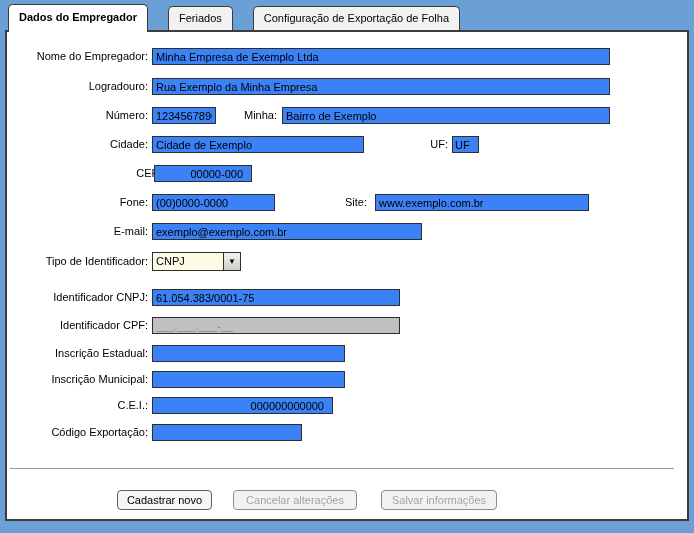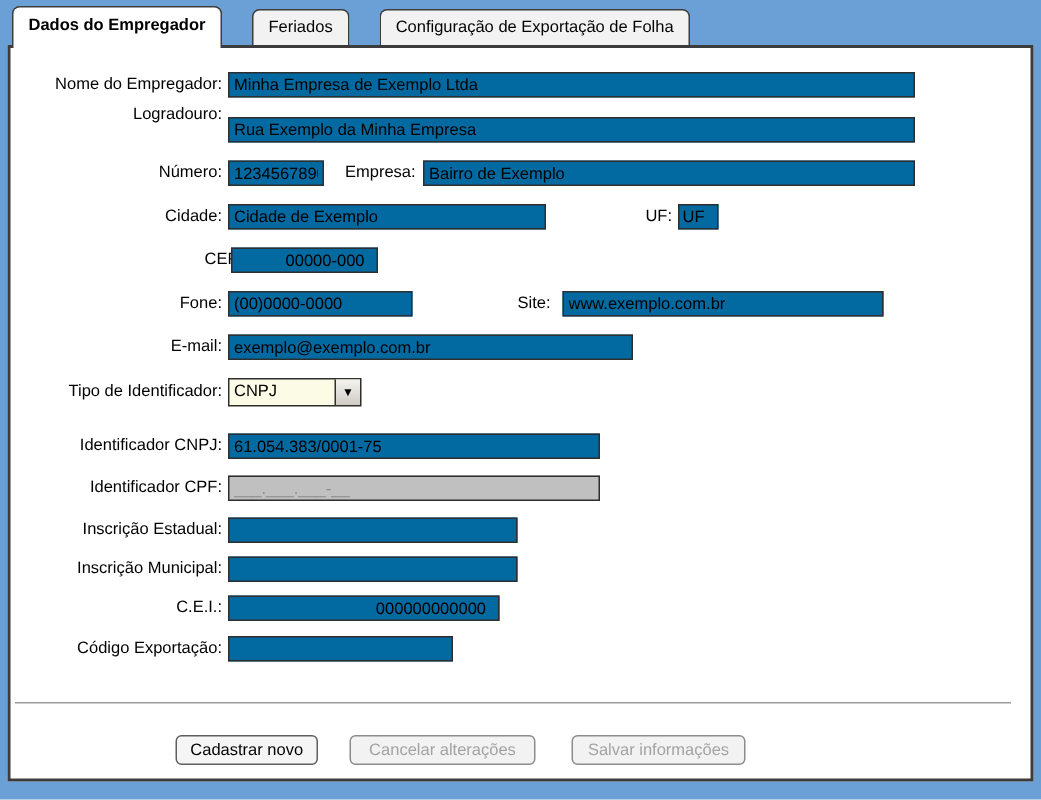--- a/index.html
+++ b/index.html
@@ -40,21 +40,21 @@
   }
 
   
   .lbl {
     position:absolute; height:17px; line-height:17px;
     font-size:11px; color:#000; text-align:right; white-space:nowrap;
     z-index:3;
   }
   .fld {
     position:absolute; box-sizing:border-box; height:17px;
-    background:#0369a1; border:1px solid #2e2e2e;
+    background:#3b82f6; border:1px solid #2e2e2e;
     font-family:"Liberation Sans", sans-serif; font-size:11px; color:#000;
     padding:0 3px; z-index:3; outline:none;
   }
   .fld.right { text-align:right; padding-right:8px; }
   .fld.disabled-fld { background:#C0C0C0; color:#8a8a8a; }
 
   
   .combo {
     position:absolute; box-sizing:border-box;
     left:152px; top:252px; width:89px; height:19px;
@@ -96,26 +96,26 @@
     <div class="tab active">Dados do Empregador</div>
     <div class="tab">Feriados</div>
     <div class="tab">Configuração de Exportação de Folha</div>
   </div>
 
   <div class="panel"></div>
 
   <div class="lbl" style="left:8px; top:48px; width:140px">Nome do Empregador:</div>
   <input class="fld" style="left: 152px; top: 48px; width: 458px;" value="Minha Empresa de Exemplo Ltda">
 
-  <div class="lbl" style="left:8px; top:68px; width:140px">Logradouro:</div>
+  <div class="lbl" style="left:8px; top:78px; width:140px">Logradouro:</div>
   <input class="fld" style="left: 152px; top: 78px; width: 458px;" value="Rua Exemplo da Minha Empresa">
 
   <div class="lbl" style="left:8px; top:107px; width:140px">Número:</div>
   <input class="fld" style="left: 152px; top: 107px; width: 64px;" value="1234567890">
-  <div class="lbl" style="left:230px; top:107px; width:47px">Empresa:</div>
+  <div class="lbl" style="left:230px; top:107px; width:47px">Minha:</div>
   <input class="fld" style="left: 282px; top: 107px; width: 328px;" value="Bairro de Exemplo">
 
   <div class="lbl" style="left:8px; top:136px; width:140px">Cidade:</div>
   <input class="fld" style="left: 152px; top: 136px; width: 212px;" value="Cidade de Exemplo">
   <div class="lbl" style="left:410px; top:136px; width:38px">UF:</div>
   <input class="fld" style="left: 452px; top: 136px; width: 27px; padding: 0px 2px;" value="UF">
 
   <div class="lbl" style="left:22px; top:165px; width:140px">CEP:</div>
   <input class="fld right" style="left: 154px; top: 165px; width: 98px;" value="00000-000">
 

